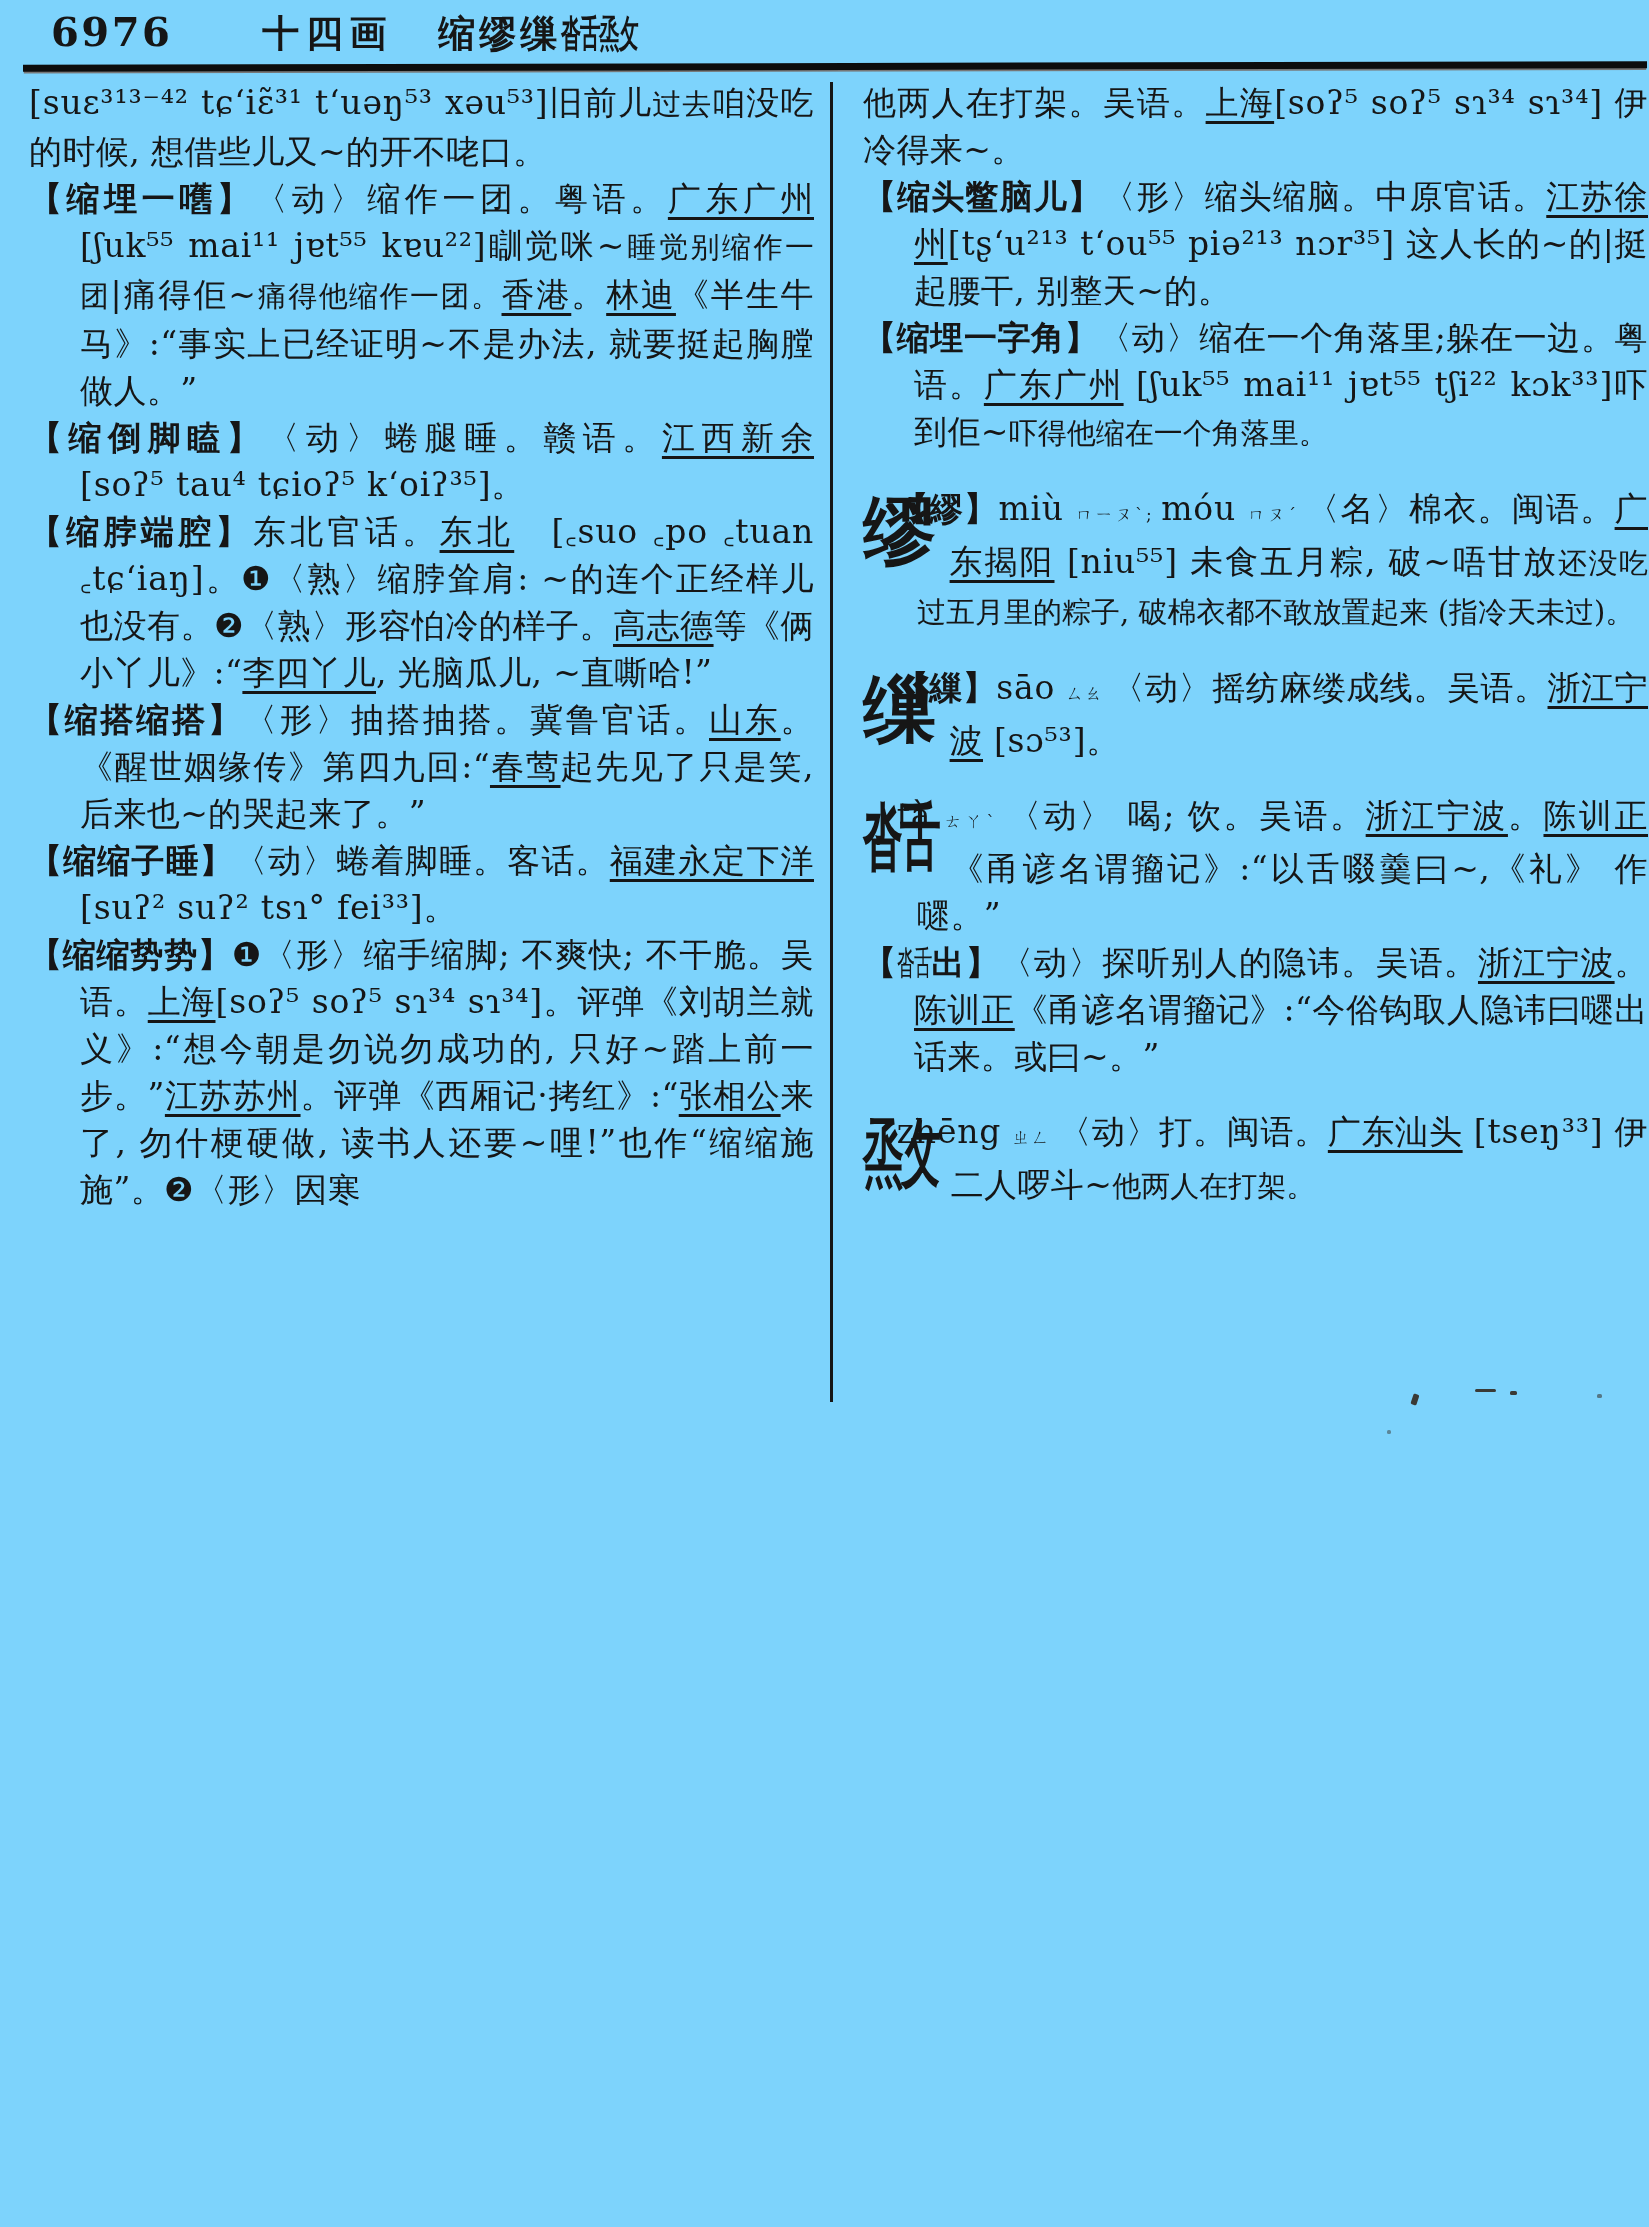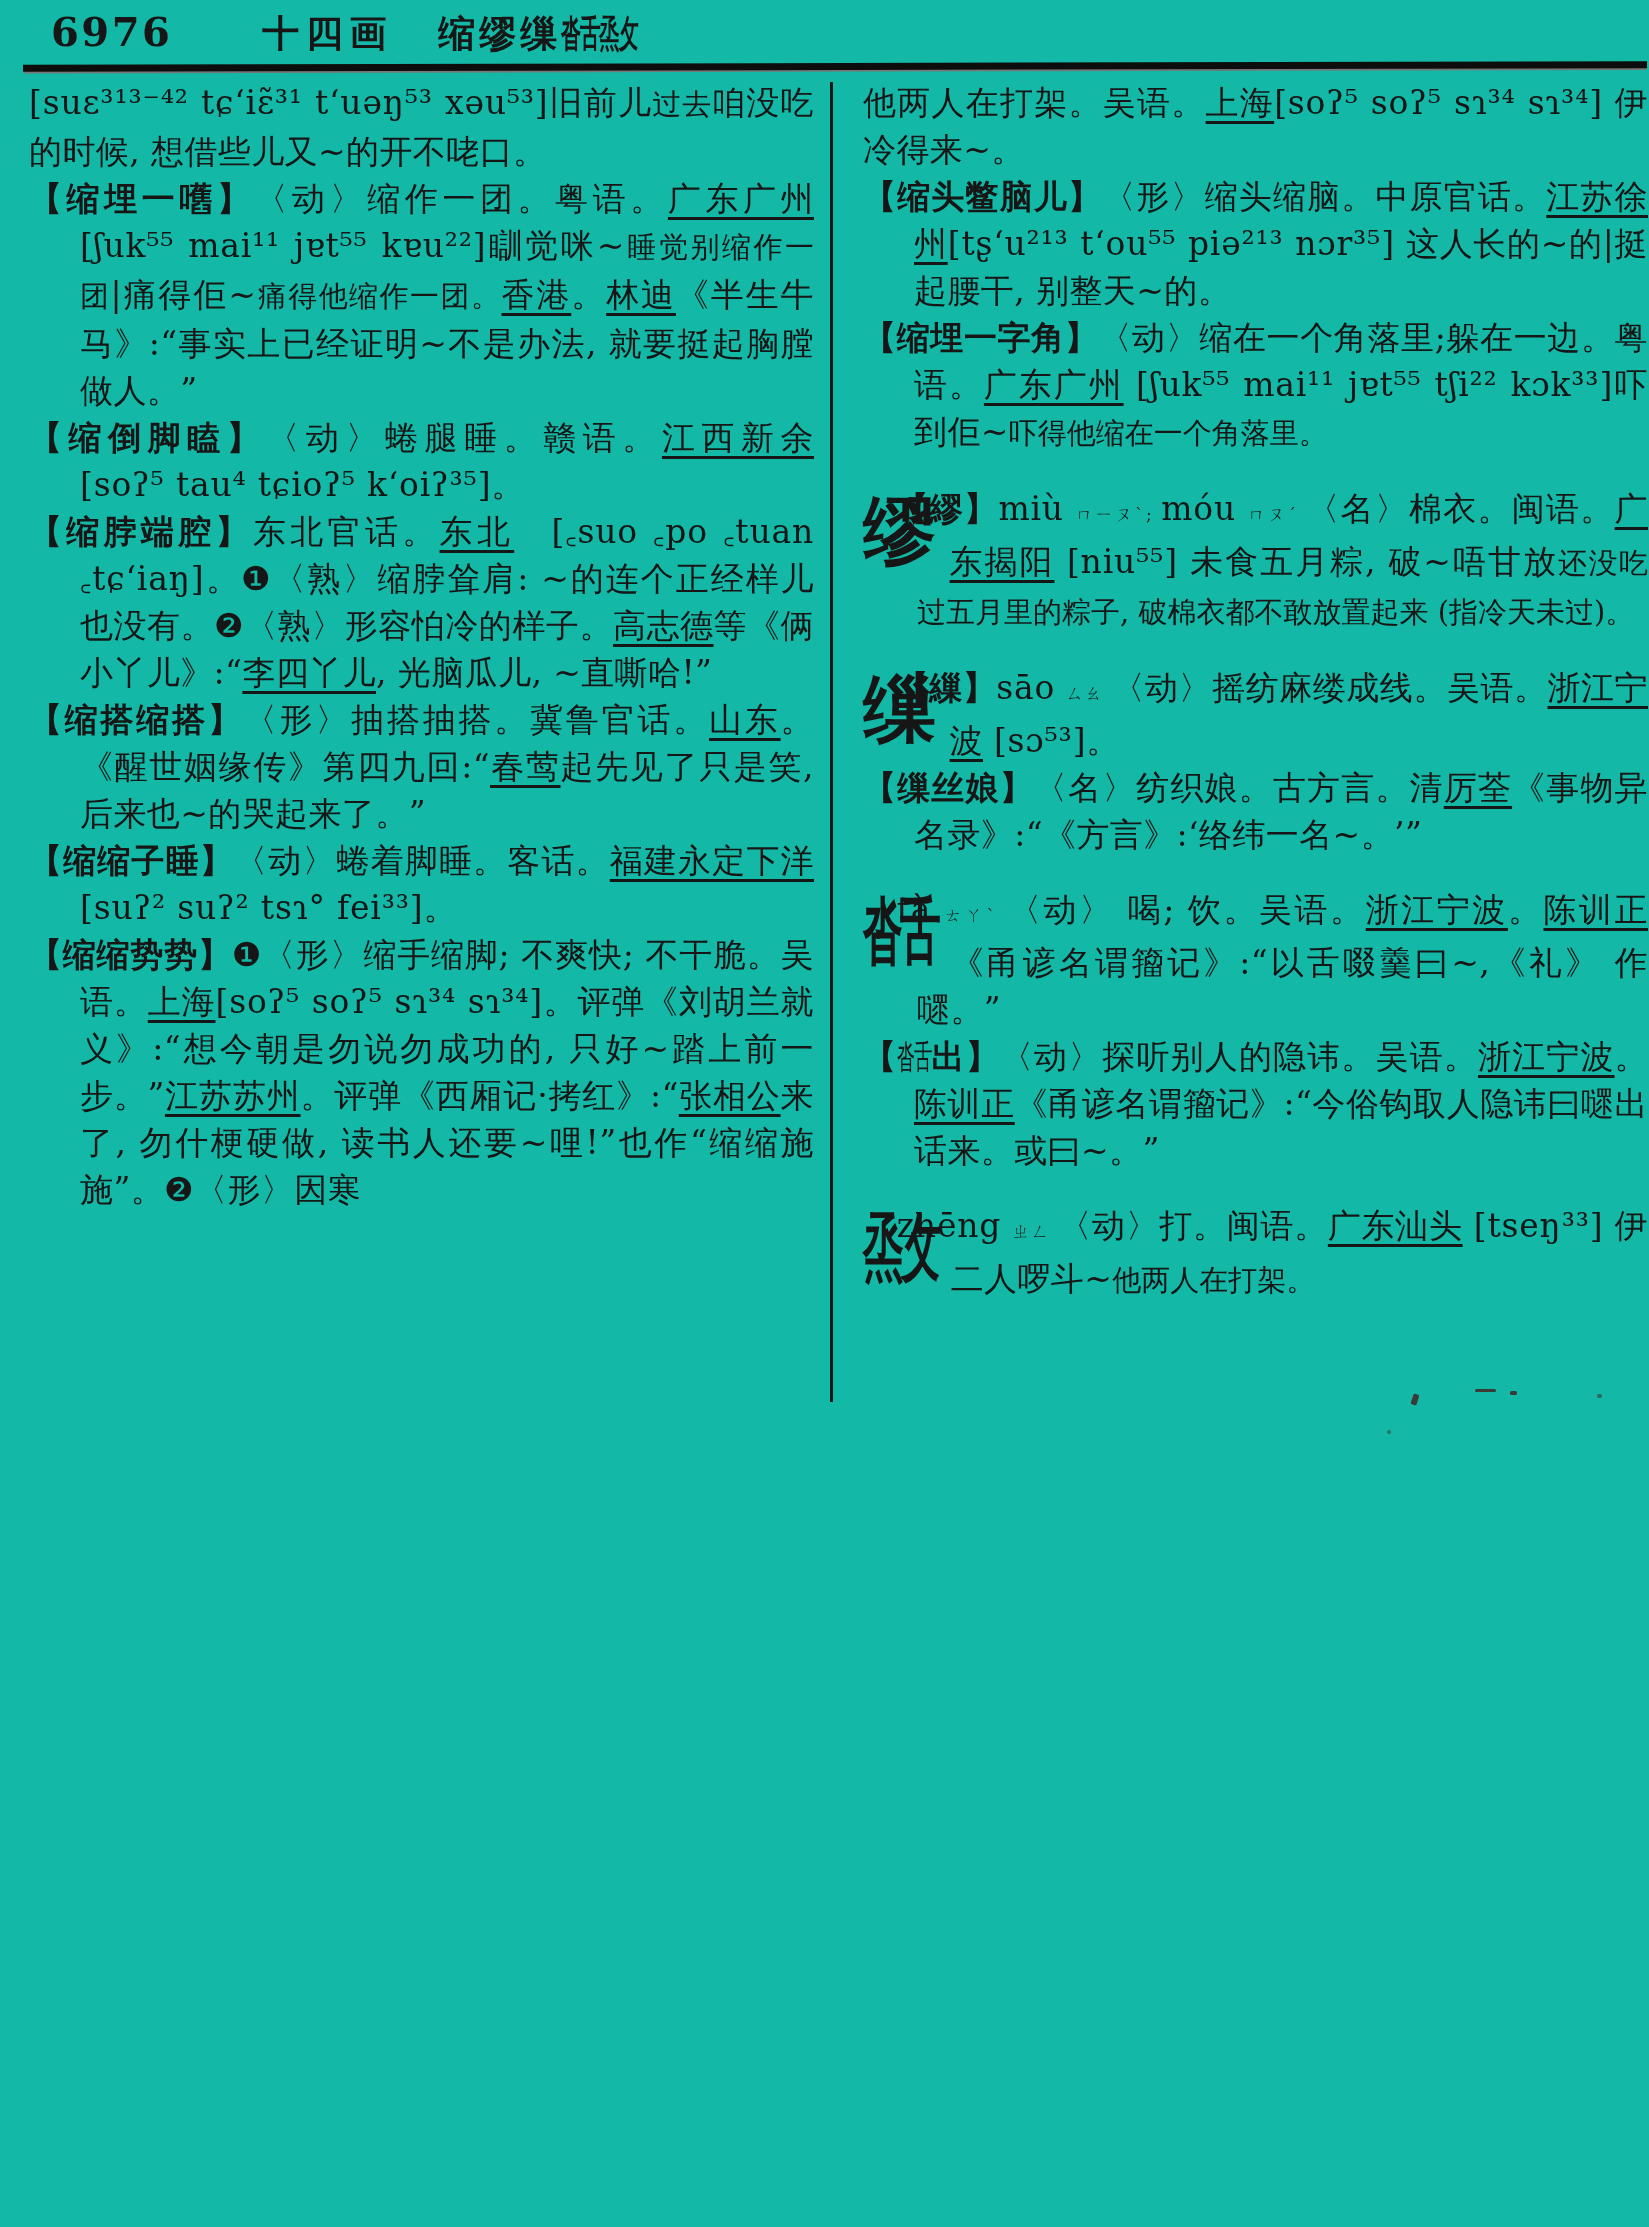--- a/index.html
+++ b/index.html
@@ -4,21 +4,21 @@
 <style>
   html,body{margin:0;padding:0;}
   body{
     width:1650px;height:2227px;
     background:#f3f2ee;
     font-family:"DejaVu Serif","Liberation Serif",serif;
     color:#161616;
   }
   .page{
     position:relative;width:1650px;height:2227px;overflow:hidden;
-    background:#14b8a6;
+    background:#7dd3fc;
   }
   
   .header{
     position:absolute;top:8.2px;left:51px;right:16.5px;height:49px;
     display:flex;align-items:baseline;
   }
   .pagenum{font-size:40px;font-weight:700;letter-spacing:2.5px;}
   .strokes{margin-left:90px;font-size:37px;font-weight:700;letter-spacing:6.6px;}
   .hdrchars{margin-left:45px;font-size:37px;font-weight:700;letter-spacing:4.1px;display:inline-flex;align-items:baseline;}
   .toprule{
@@ -97,21 +97,20 @@
       <p class="para entry"><span class="t-hw">【缩搭缩搭】</span><span class="t-n">〈形〉抽搭抽搭。冀鲁官话。</span><span class="t-u">山东</span><span class="t-n">。《醒世姻缘传》第四九回:“</span><span class="t-u">春莺</span><span class="t-n">起先见了只是笑, 后来也~的哭起来了。”</span></p>
       <p class="para entry"><span class="t-hw">【缩缩子睡】</span><span class="t-n">〈动〉蜷着脚睡。客话。</span><span class="t-u">福建永定下洋</span><span class="t-ph">[suʔ² suʔ² tsɿ° fei³³]</span><span class="t-n">。</span></p>
       <p class="para entry"><span class="t-hw">【缩缩势势】</span><span class="t-n">❶〈形〉缩手缩脚; 不爽快; 不干脆。吴语。</span><span class="t-u">上海</span><span class="t-ph">[soʔ⁵ soʔ⁵ sɿ³⁴ sɿ³⁴]</span><span class="t-n">。评弹《刘胡兰就义》:“想今朝是勿说勿成功的, 只好~踏上前一步。”</span><span class="t-u">江苏苏州</span><span class="t-n">。评弹《西厢记·拷红》:“</span><span class="t-u">张相公</span><span class="t-n">来了, 勿什梗硬做, 读书人还要~哩!”也作“缩缩施施”。❷〈形〉因寒</span></p>
     </div>
   <div class="col col-right">
       <p class="para cont"><span class="t-n">他两人在打架。吴语。</span><span class="t-u">上海</span><span class="t-ph">[soʔ⁵ soʔ⁵ sɿ³⁴ sɿ³⁴]</span><span class="t-n"> 伊冷得来~。</span></p>
       <p class="para entry"><span class="t-hw">【缩头鳖脑儿】</span><span class="t-n">〈形〉缩头缩脑。中原官话。</span><span class="t-u">江苏徐州</span><span class="t-ph">[tʂ‘u²¹³ t‘ou⁵⁵ piə²¹³ nɔr³⁵]</span><span class="t-n"> 这人长的~的|挺起腰干, 别整天~的。</span></p>
       <p class="para entry"><span class="t-hw">【缩埋一字角】</span><span class="t-n">〈动〉缩在一个角落里;躲在一边。粤语。</span><span class="t-u">广东广州</span><span class="t-n"> </span><span class="t-ph">[ʃuk⁵⁵ mai¹¹ jɐt⁵⁵ tʃi²² kɔk³³]</span><span class="t-n">吓到佢~</span><span class="t-g">吓得他缩在一个角落里。</span></p>
       <p class="para bigentry"><span class="bigchar">缪</span><span class="t-hw">【繆】</span><span class="t-ph">miù </span><span class="t-bopo">ㄇㄧㄡˋ; </span><span class="t-ph">móu </span><span class="t-bopo">ㄇㄡˊ </span><span class="t-n">〈名〉棉衣。闽语。</span><span class="t-u">广东揭阳</span><span class="t-n"> </span><span class="t-ph">[niu⁵⁵]</span><span class="t-n"> 未食五月粽, 破~唔甘放</span><span class="t-g">还没吃过五月里的粽子, 破棉衣都不敢放置起来 (指冷天未过)。</span></p>
       <p class="para bigentry"><span class="bigchar">缫</span><span class="t-hw">【繅】</span><span class="t-ph">sāo </span><span class="t-bopo">ㄙㄠ </span><span class="t-n">〈动〉摇纺麻缕成线。吴语。</span><span class="t-u">浙江宁波</span><span class="t-n"> </span><span class="t-ph">[sɔ⁵³]</span><span class="t-n">。</span></p>
-      <p class="para entry"><span class="t-hw">【缫丝娘】</span><span class="t-n">〈名〉纺织娘。古方言。清</span><span class="t-u">厉荃</span><span class="t-n">《事物异名录》:“《方言》:‘络纬一名~。’”</span></p>
       <p class="para bigentry"><span class="bigchar cc">
           <span>沓</span>
           <span>舌</span>
         </span><span class="t-ph">tà </span><span class="t-bopo">ㄊㄚˋ </span><span class="t-n">〈动〉 喝; 饮。吴语。</span><span class="t-u">浙江宁波</span><span class="t-n">。</span><span class="t-u">陈训正</span><span class="t-n">《甬谚名谓籀记》:“以舌啜羹曰~,《礼》 作嚃。”</span></p>
       <p class="para entry"><span class="t-hw">【</span><span class="cc">
           <span>沓</span>
           <span>舌</span>
         </span><span class="t-hw">出】</span><span class="t-n">〈动〉探听别人的隐讳。吴语。</span><span class="t-u">浙江宁波</span><span class="t-n">。</span><span class="t-u">陈训正</span><span class="t-n">《甬谚名谓籀记》:“今俗钩取人隐讳曰嚃出话来。或曰~。”</span></p>
       <p class="para bigentry"><span class="bigchar cc">
           <span>烝</span>

